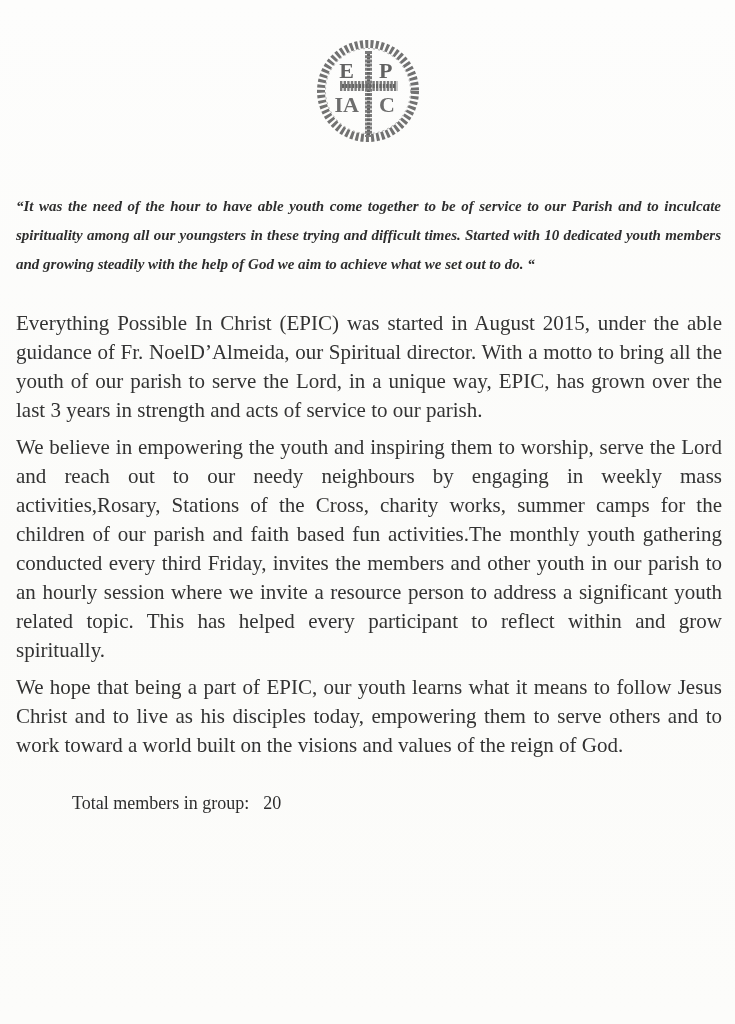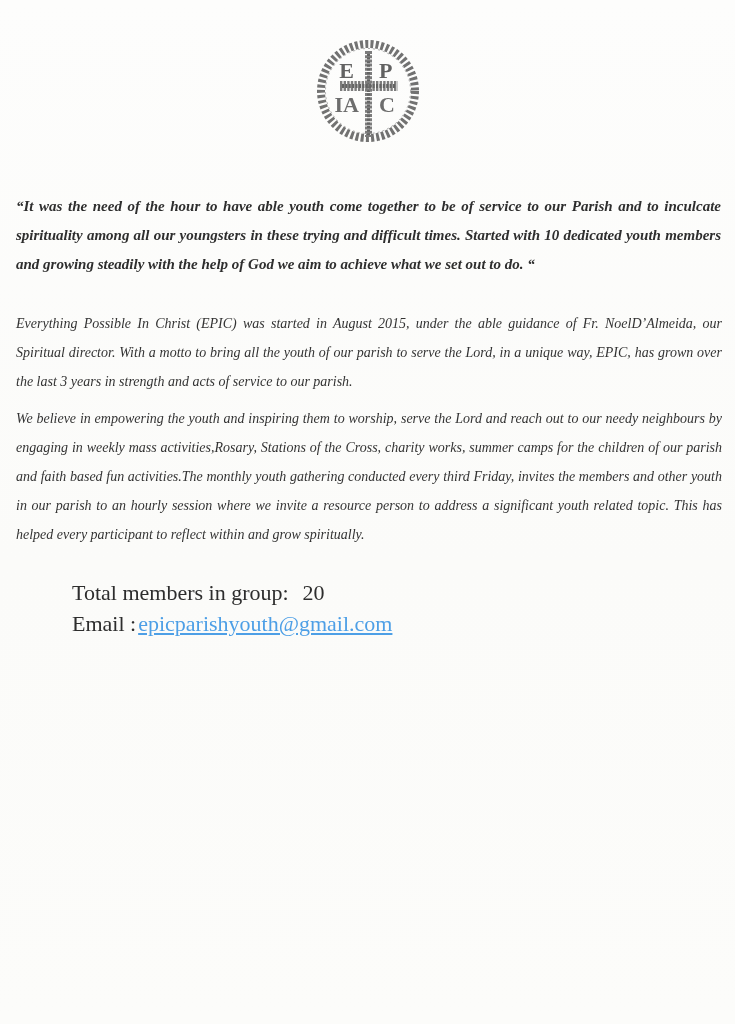--- a/index.html
+++ b/index.html
@@ -28,29 +28,28 @@
     font-size: 15px;
     line-height: 29px;
     text-align: justify;
     color: #2e2e2e;
   }
   .body-text {
     margin: 30px 13px 0 16px;
   }
   .body-text p {
     margin: 0 0 8px 0;
-    font-size: 14px;
+    font-size: 21px;
     line-height: 29px;
     text-align: justify;
     color: #333333;
-    font-style: italic;
   }
   .details {
     margin: 28px 0 0 72px;
-    font-size: 22px;
+    font-size: 18px;
     line-height: 31px;
     color: #2d2d2d;
   }
   .detail-row { white-space: nowrap; }
   .d-value { margin-left: 8px; }
   .d-value.gap-wide { margin-left: 14px; }
   a.email-link {
     margin-left: 2px;
     color: #4d9fe6;
     text-decoration: underline;
@@ -79,24 +78,22 @@
       <text x="46" y="76" text-anchor="end" font-family="Liberation Serif, serif" font-size="22" font-weight="bold" fill="#5a5a5a">IA</text>
       <text x="66" y="76" text-anchor="start" font-family="Liberation Serif, serif" font-size="22" font-weight="bold" fill="#5a5a5a">C</text>
     </svg>
   </div>
 
   <p class="quote">“It was the need of the hour to have able youth come together to be of service to our Parish and to inculcate spirituality among all our youngsters in these trying and difficult times. Started with 10 dedicated youth members and growing steadily with the help of God we aim to achieve what we set out to do. “</p>
 
   <div class="body-text">
     <p>Everything Possible In Christ (EPIC) was started in August 2015, under the able guidance of Fr. NoelD’Almeida, our Spiritual director. With a motto to bring all the youth of our parish to serve the Lord, in a unique way, EPIC, has grown over the last 3 years in strength and acts of service to our parish.</p>
     <p>We believe in empowering the youth and inspiring them to worship, serve the Lord and reach out to our needy neighbours by engaging in weekly mass activities,Rosary, Stations of the Cross, charity works, summer camps for the children of our parish and faith based fun activities.The monthly youth gathering conducted every third Friday, invites the members and other youth in our parish to an hourly session where we invite a resource person to address a significant youth related topic. This has helped every participant to reflect within and grow spiritually.</p>
+    <p>We hope that being a part of EPIC, our youth learns what it means to follow Jesus Christ and to live as his disciples today, empowering them to serve others and to work toward a world built on the visions and values of the reign of God.</p>
   </div>
 
   <div class="details">
     <div class="detail-row">
       <span class="d-label">Total members in group:</span><span class="d-value gap-wide">20</span>
     </div>
-    <div class="detail-row">
-      <span class="d-label">Email :</span><a class="email-link" href="#">epicparishyouth@gmail.com</a>
-    </div>
   </div>
 
 </div>
 
 </body></html>

